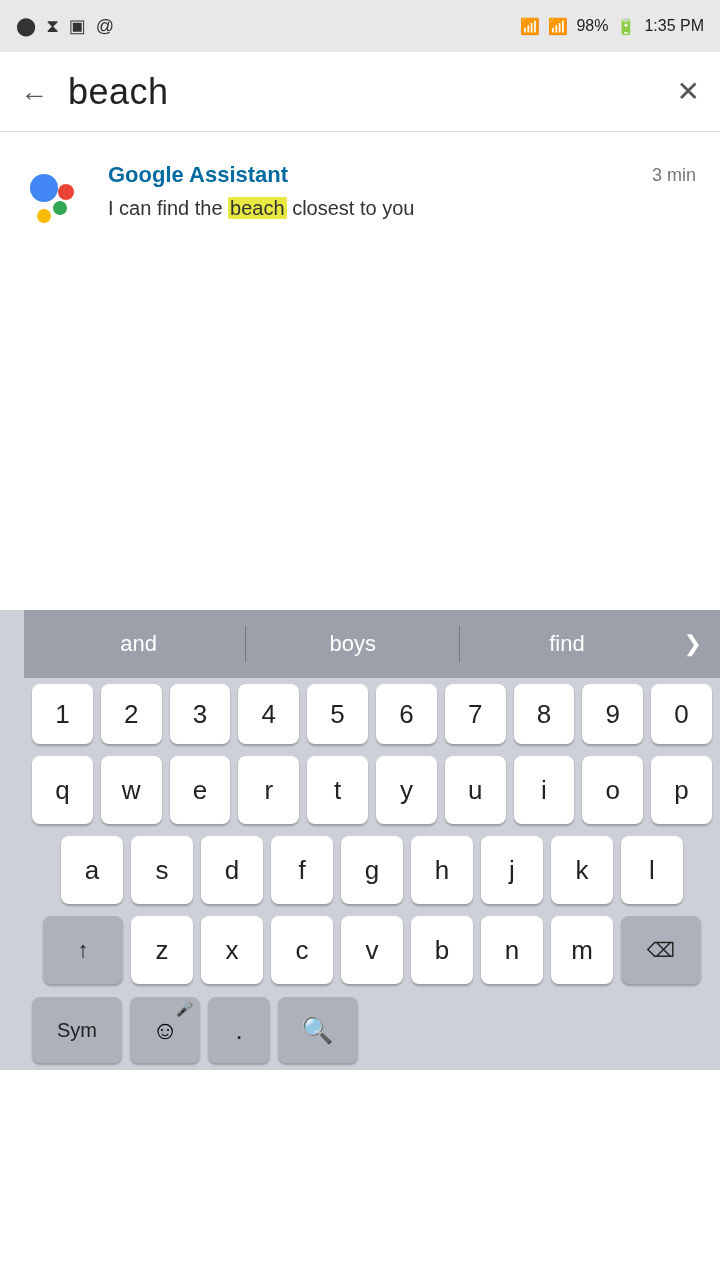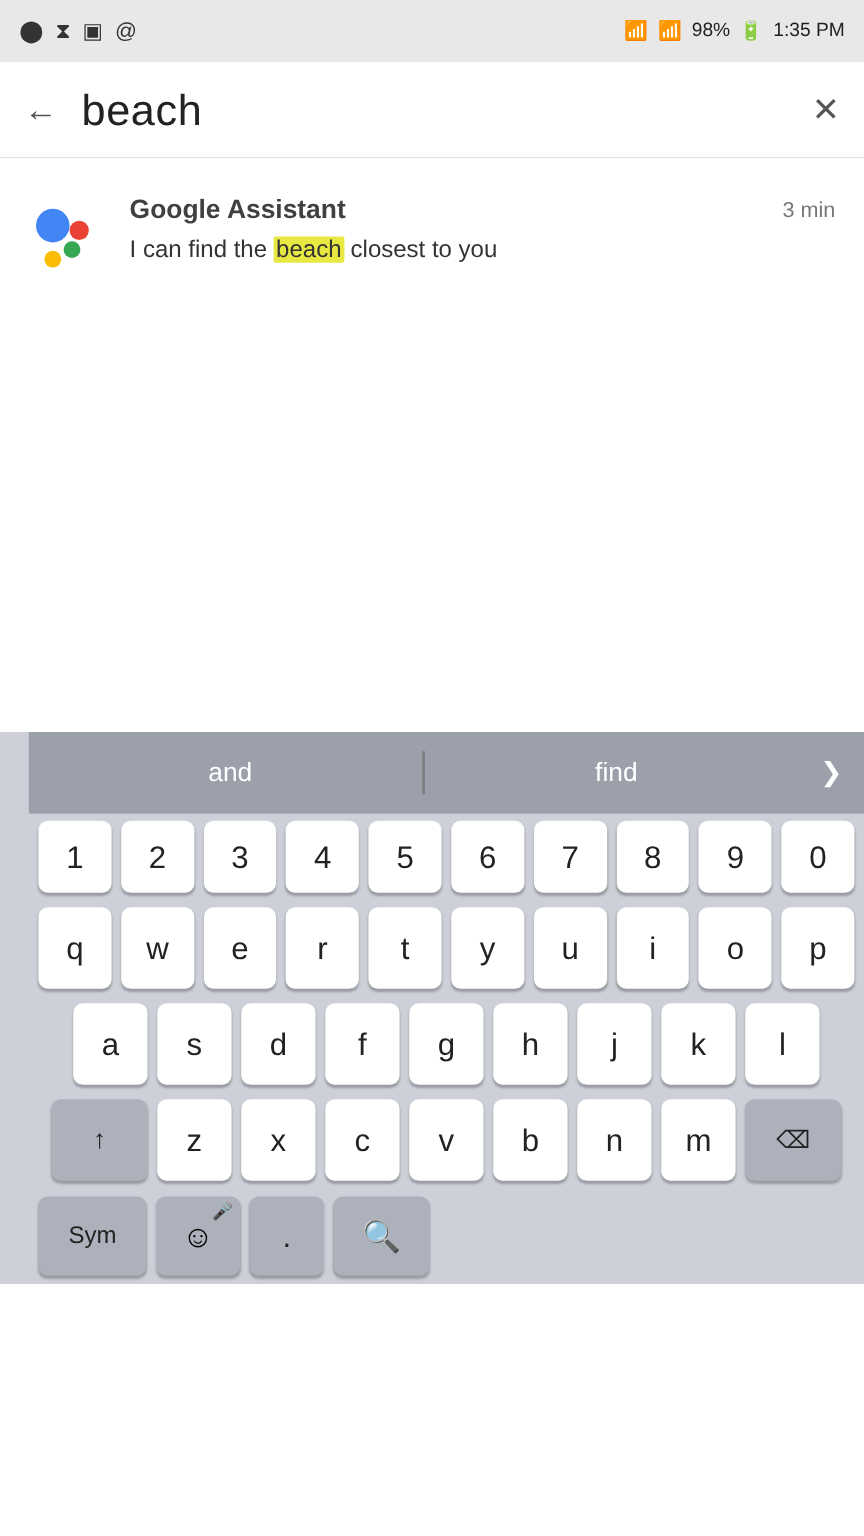--- a/index.html
+++ b/index.html
@@ -98,21 +98,21 @@
     }
     .result-header {
       display: flex;
       justify-content: space-between;
       align-items: center;
       margin-bottom: 6px;
     }
     .result-title {
       font-size: 22px;
       font-weight: 600;
-      color: #404040;
+      color: #0369a1;
     }
     .result-time {
       font-size: 18px;
       color: #777;
     }
     .result-body {
       font-size: 20px;
       color: #333;
       line-height: 1.4;
     }
@@ -337,20 +337,21 @@
   </div>
 </div>
 
 <div class="spacer"></div>
 
 <div class="keyboard">
 
   <div class="suggestions-row">
     <div class="suggestion">and</div>
     <div class="suggestion-divider"></div>
+    <div class="suggestion">boys</div>
     <div class="suggestion-divider"></div>
     <div class="suggestion">find</div>
     <div class="suggestion-arrow">❯</div>
   </div>
 
   <div class="key-row num-row">
     <div class="key">1</div>
     <div class="key">2</div>
     <div class="key">3</div>
     <div class="key">4</div>

